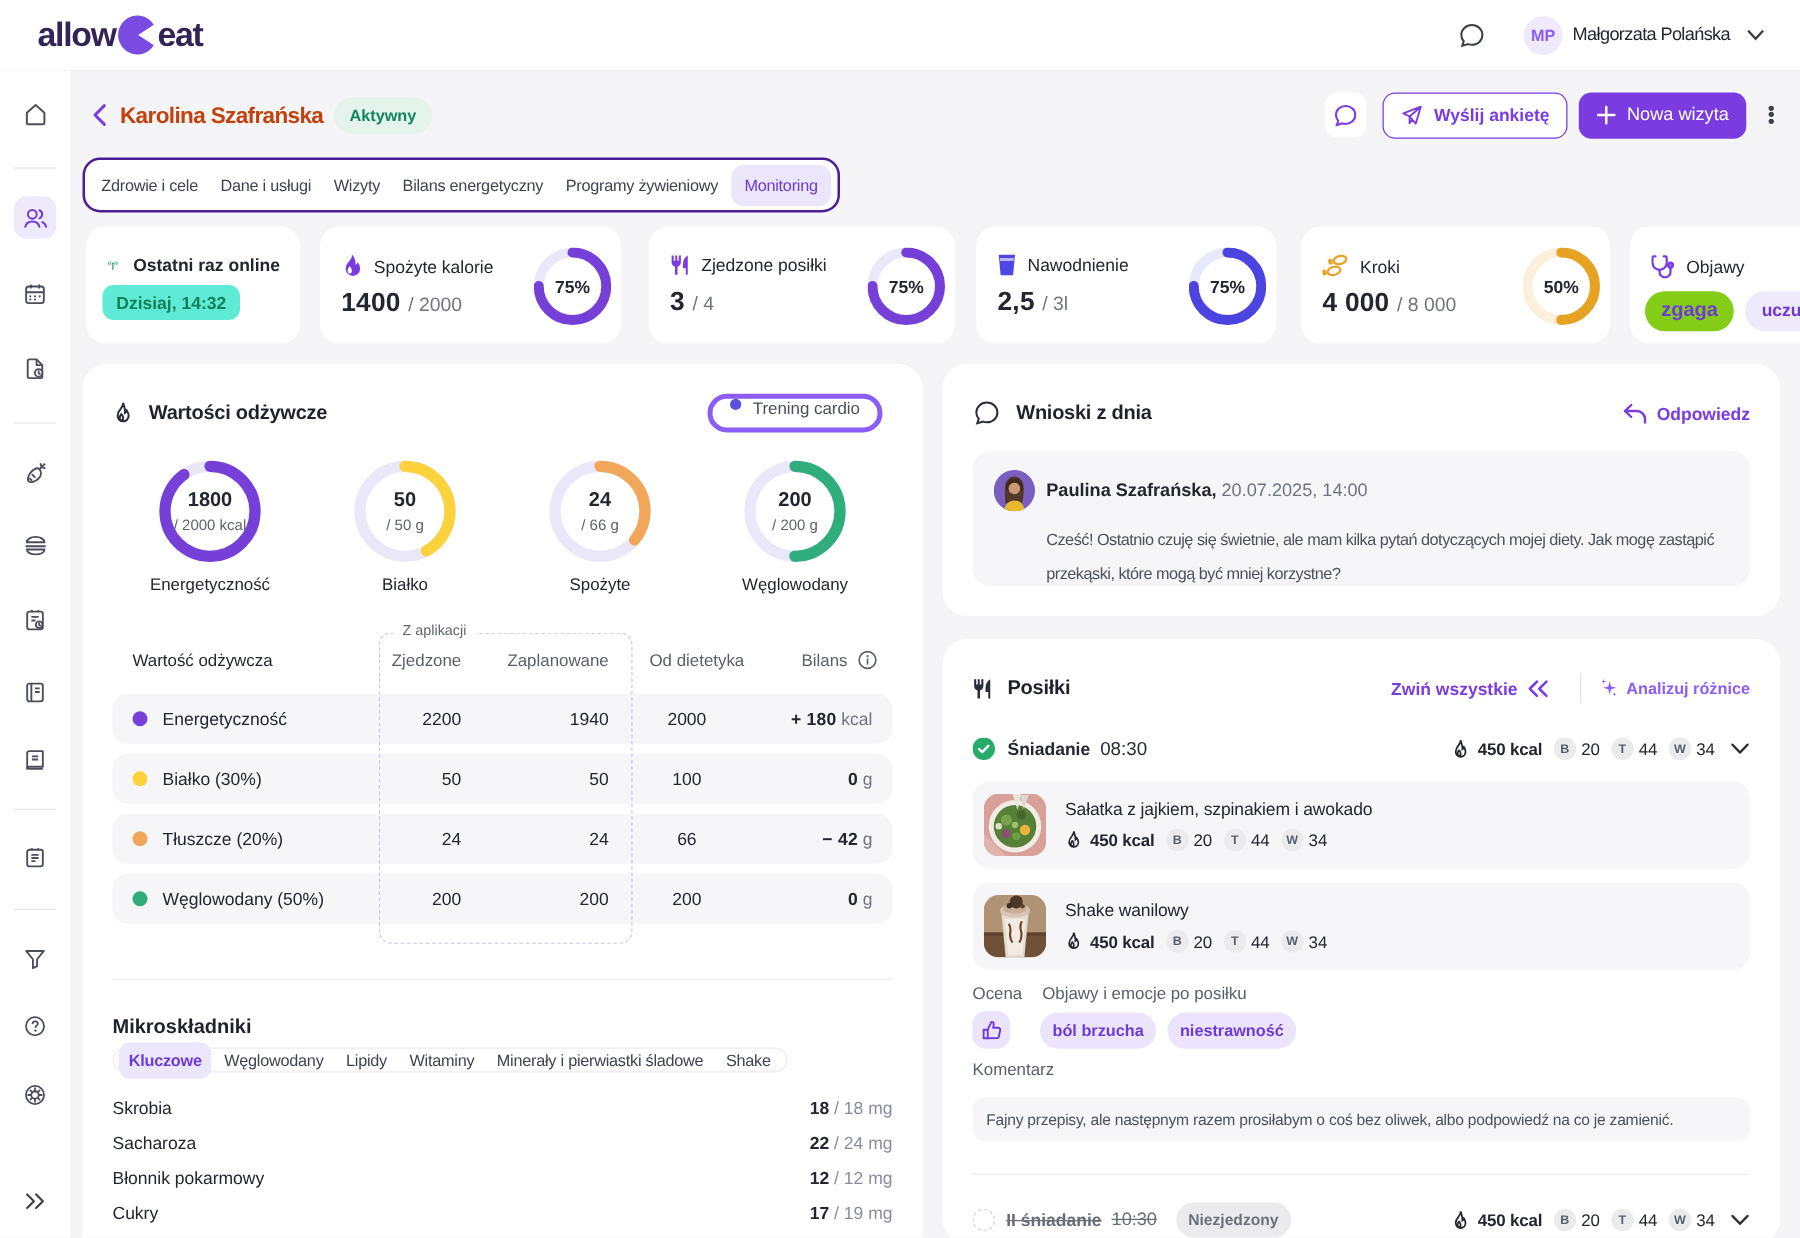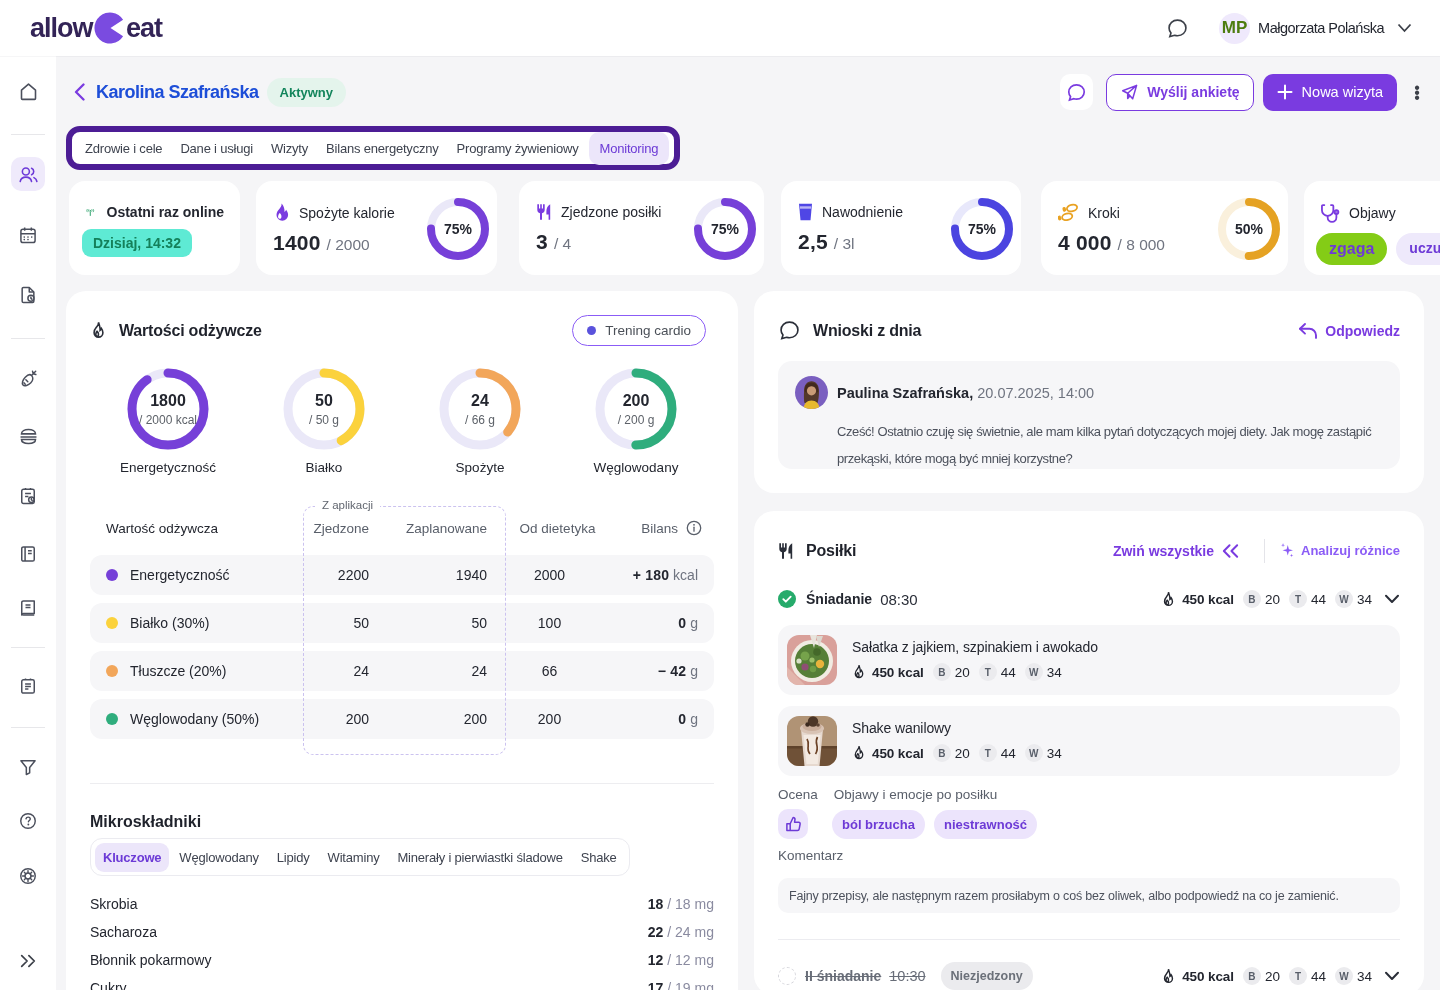--- a/index.html
+++ b/index.html
@@ -9,43 +9,43 @@
   .topbar { height:56px; background:#fff; display:flex; align-items:center; justify-content:space-between; padding:0 28px 0 30px; position:relative; z-index:5; box-shadow:0 1px 0 rgba(20,20,40,.04); }
   .topright { display:flex; align-items:center; gap:0; font-size:14.5px; }
   .frame { display:flex; height:934px; }
   .sidebar { width:56px; background:#fff; display:flex; flex-direction:column; align-items:center; padding-top:18px; flex:none; }
   .sb-ic { width:34px; height:34px; border-radius:10px; display:flex; align-items:center; justify-content:center; margin-bottom:24px; color:#4b4f5c; flex:none; }
   .sb-ic svg { display:block; }
   .sb-ic.active { background:#efeafb; color:#6d3ad8; }
   .sb-div { width:34px; height:1px; background:#e7e7ea; margin:-2px 0 22px; flex:none; }
   .content { flex:1; padding:16px 16px 0 10px; min-width:0; }
   .pagehead { display:flex; align-items:center; height:40px; }
-  .pagehead h1 { font-size:18px; letter-spacing:-.5px; margin-left:11px; color:#1d4ed8; }
+  .pagehead h1 { font-size:18px; letter-spacing:-.5px; margin-left:11px; color:#c2410c; }
   .pill-green { background:#e4f4ec; color:#13855c; font-size:13px; font-weight:bold; border-radius:999px; padding:7px 13px; margin-left:8px; }
   .ph-actions { margin-left:auto; display:flex; align-items:center; }
   .btn-chat { width:33px; height:36px; background:#fff; border-radius:10px; display:flex; align-items:center; justify-content:center; }
   .btn-outline { margin-left:13px; height:37px; border:1.5px solid #7a3be0; color:#7a3be0; border-radius:10px; background:#fff; display:flex; align-items:center; gap:8px; padding:0 13px; font-size:14px; font-weight:bold; }
   .btn-solid { margin-left:9px; height:37px; background:#7a3be0; color:#fff; border-radius:10px; display:flex; align-items:center; gap:9px; padding:0 14px; font-size:14.5px; }
   .dots3 { margin-left:13px; color:#3c4049; font-size:16px; line-height:5px; letter-spacing:0; width:14px; text-align:center; }
-  .tabsbar { margin-top:14px; background:#fff; border:6px solid #4c1d95; border-radius:14px; height:44px; display:inline-flex; align-items:center; padding:0 5px; gap:2px; }
+  .tabsbar { margin-top:14px; background:#fff; border:2px solid #4c1d95; border-radius:14px; height:44px; display:inline-flex; align-items:center; padding:0 5px; gap:2px; }
   .tab { padding:9px 8px; font-size:13px; letter-spacing:-.2px; color:#3e434f; border-radius:10px; white-space:nowrap; }
   .tab.active { background:#ece6fa; color:#6c3ad6; padding:9px 11px; }
   .statrow { display:flex; margin-top:11px; overflow:hidden; margin-right:-16px; }
   .scard { background:#fff; border-radius:16px; height:94px; padding:22px 16px 0 17px; flex:none; position:relative; }
   .scard .t { display:flex; align-items:center; gap:9px; font-size:14px; color:#23262f; white-space:nowrap; line-height:18px; }
   .scard .v { margin-top:9px; font-size:21px; font-weight:bold; letter-spacing:.2px; }
   .scard .v small { font-size:15.5px; font-weight:normal; color:#6f7480; letter-spacing:0; }
   .donut { position:absolute; right:8px; top:17px; width:62px; height:62px; }
   .donut .pct { position:absolute; inset:0; display:flex; align-items:center; justify-content:center; font-size:14px; font-weight:bold; color:#23262f; }
   .main { display:flex; gap:16px; margin-top:16px; align-items:flex-start; }
   .panel { background:#fff; border-radius:20px; padding:24px; }
   .panel-l { width:672px; height:760px; flex:none; }
   .phead { display:flex; align-items:center; gap:12px; height:31px; }
   .phead h2 { font-size:16px; letter-spacing:-.2px; color:#1f222b; }
-  .chip-activity { margin-left:auto; margin-right:8px; border:1px solid #8b5cf6; border-radius:999px; height:31px; display:flex; align-items:center; gap:9px; padding:0 14px; font-size:13.5px; color:#4b5058; }
+  .chip-activity { margin-left:auto; margin-right:8px; border:4px solid #8b5cf6; border-radius:999px; height:31px; display:flex; align-items:flex-start; gap:9px; padding:0 14px; font-size:13.5px; color:#4b5058; }
   .chip-activity .dot { width:9px; height:9px; border-radius:50%; background:#5a52dc; }
   .donutrow { display:flex; margin-top:22px; }
   .dcell { flex:1; display:flex; flex-direction:column; align-items:center; }
   .bigdonut { position:relative; width:82px; height:82px; }
   .bigdonut .in { position:absolute; inset:0; display:flex; flex-direction:column; align-items:center; justify-content:center; }
   .bigdonut .in b { font-size:16px; color:#23262f; }
   .bigdonut .in span { font-size:12px; color:#5d6269; margin-top:3px; white-space:nowrap; }
   .dcell .lbl { margin-top:10px; font-size:13.5px; color:#23262f; }
   .ntable { position:relative; margin-top:34px; }
   .nt-head { display:flex; align-items:center; height:38px; font-size:13.5px; color:#595f6a; }
@@ -55,21 +55,21 @@
   .c1 { width:94px; text-align:right; }
   .c2 { width:118px; text-align:right; }
   .c3 { width:125px; text-align:center; }
   .c4 { width:102px; text-align:right; padding-right:16px; }
   .c4 b { letter-spacing:.2px;text-align:center; }
   .c4 span { color:#6f7480; }
   .dashedbox { position:absolute; left:213px; top:-3px; width:203px; height:249px; border:1.5px dashed #cbc2ef; border-radius:10px; pointer-events:none; }
   .dashedbox .tag { position:absolute; top:-8px; left:11px; background:#fff; padding:0 7px; font-size:11.5px; color:#61666f; }
   .mhr { height:1px; background:#ededf0; margin:44px 0 0; }
   .micro h3 { font-size:16px; margin-top:29px; color:#1f222b; }
-  .microtabs { margin-top:7px; border:1px solid #ebebf0; border-radius:12px; display:inline-flex; align-items:center; height:38px; padding:0 4px; gap:2px; }
+  .microtabs { margin-top:7px; border:1px solid #ebebf0; border-radius:12px; display:inline-flex; align-items:center; height:20px; padding:0 4px; gap:2px; }
   .mtab { padding:7px 8px; font-size:13px; letter-spacing:-.2px; color:#3e434f; border-radius:9px; white-space:nowrap; }
   .mtab.active { background:#ece6fa; color:#6c3ad6; font-weight:bold; }
   .mrow { display:flex; align-items:center; justify-content:space-between; height:28px; font-size:14px; color:#23262f; }
   .mrow:first-of-type { margin-top:12px; }
   .mrow .mv b { color:#23262f; }
   .mrow .mv span { color:#8a8ba0; }
   .panel-w { height:202px; }
   .linkp { color:#7a3be0; font-size:14px; font-weight:bold; display:flex; align-items:center; gap:7px; white-space:nowrap; }
   .msgbox { margin-top:15px; background:#f6f6f8; border-radius:14px; height:108px; padding:15px 20px 0 17px; }
   .msg-t { display:flex; align-items:center; gap:9px; }
@@ -113,21 +113,21 @@
         <text x="0" y="26" font-family="Liberation Sans, sans-serif" font-size="27" font-weight="bold" letter-spacing="-1">allow</text>
         <text x="96" y="26" font-family="Liberation Sans, sans-serif" font-size="27" font-weight="bold" letter-spacing="-1">eat</text>
       </g>
       <path d="M93.1 8.8 A15.5 15.5 0 1 0 93.1 25.2 L80.5 17 Z" fill="#7a4be0"></path>
     </svg>
   </div>
   <div class="topright">
     <svg style="margin-right:30px;" width="23" height="23" viewBox="0 0 24 24" fill="none" stroke="#3c4049" stroke-width="1.7">
         <path d="M12 3.2c5 0 8.8 3.6 8.8 8.2s-3.8 8.2-8.8 8.2c-1 0-2.2-.2-3-.5L4 20.5l1.2-3.8C4 15.3 3.2 13.5 3.2 11.4 3.2 6.8 7 3.2 12 3.2z"></path>
       </svg>
-    <div style="width:31px;height:31px;border-radius:50%;background:#efe9fc;color:#4d7c0f;font-size:17px;font-weight:bold;display:flex;align-items:center;justify-content:center;">MP</div>
+    <div style="width:31px;height:31px;border-radius:50%;background:#efe9fc;color:#8b5cf6;font-size:13px;font-weight:bold;display:flex;align-items:center;justify-content:center;">MP</div>
     <div style="font-size:14.5px;letter-spacing:-.5px;color:#23262f;margin-left:8px;">Małgorzata Polańska</div>
     <svg style="margin-left:13px;" width="15" height="10" viewBox="0 0 15 10" fill="none" stroke="#3c4049" stroke-width="1.8">
         <path d="M1.5 1.5 7.5 8 13.5 1.5"></path>
       </svg>
   </div>
 </div>
 <div class="frame">
 
   <div class="sidebar" id="sidebar">
     <div class="sb-ic" style="margin-bottom:26px;">

